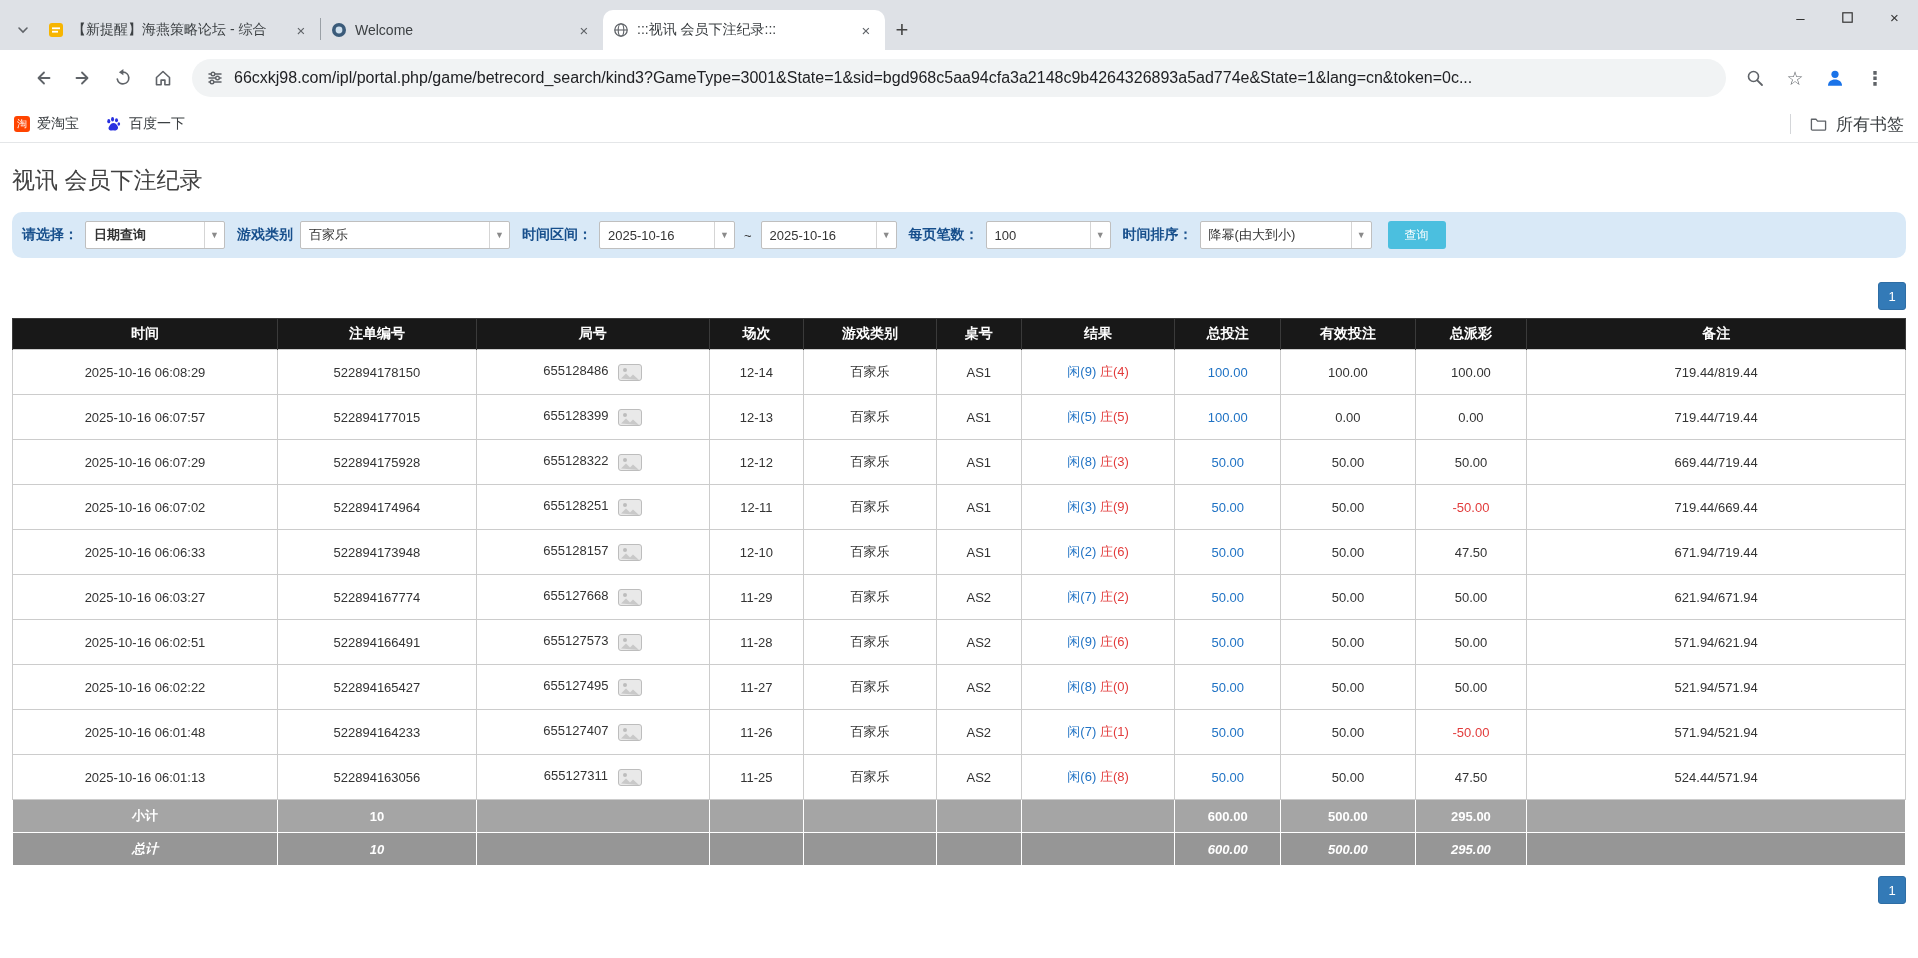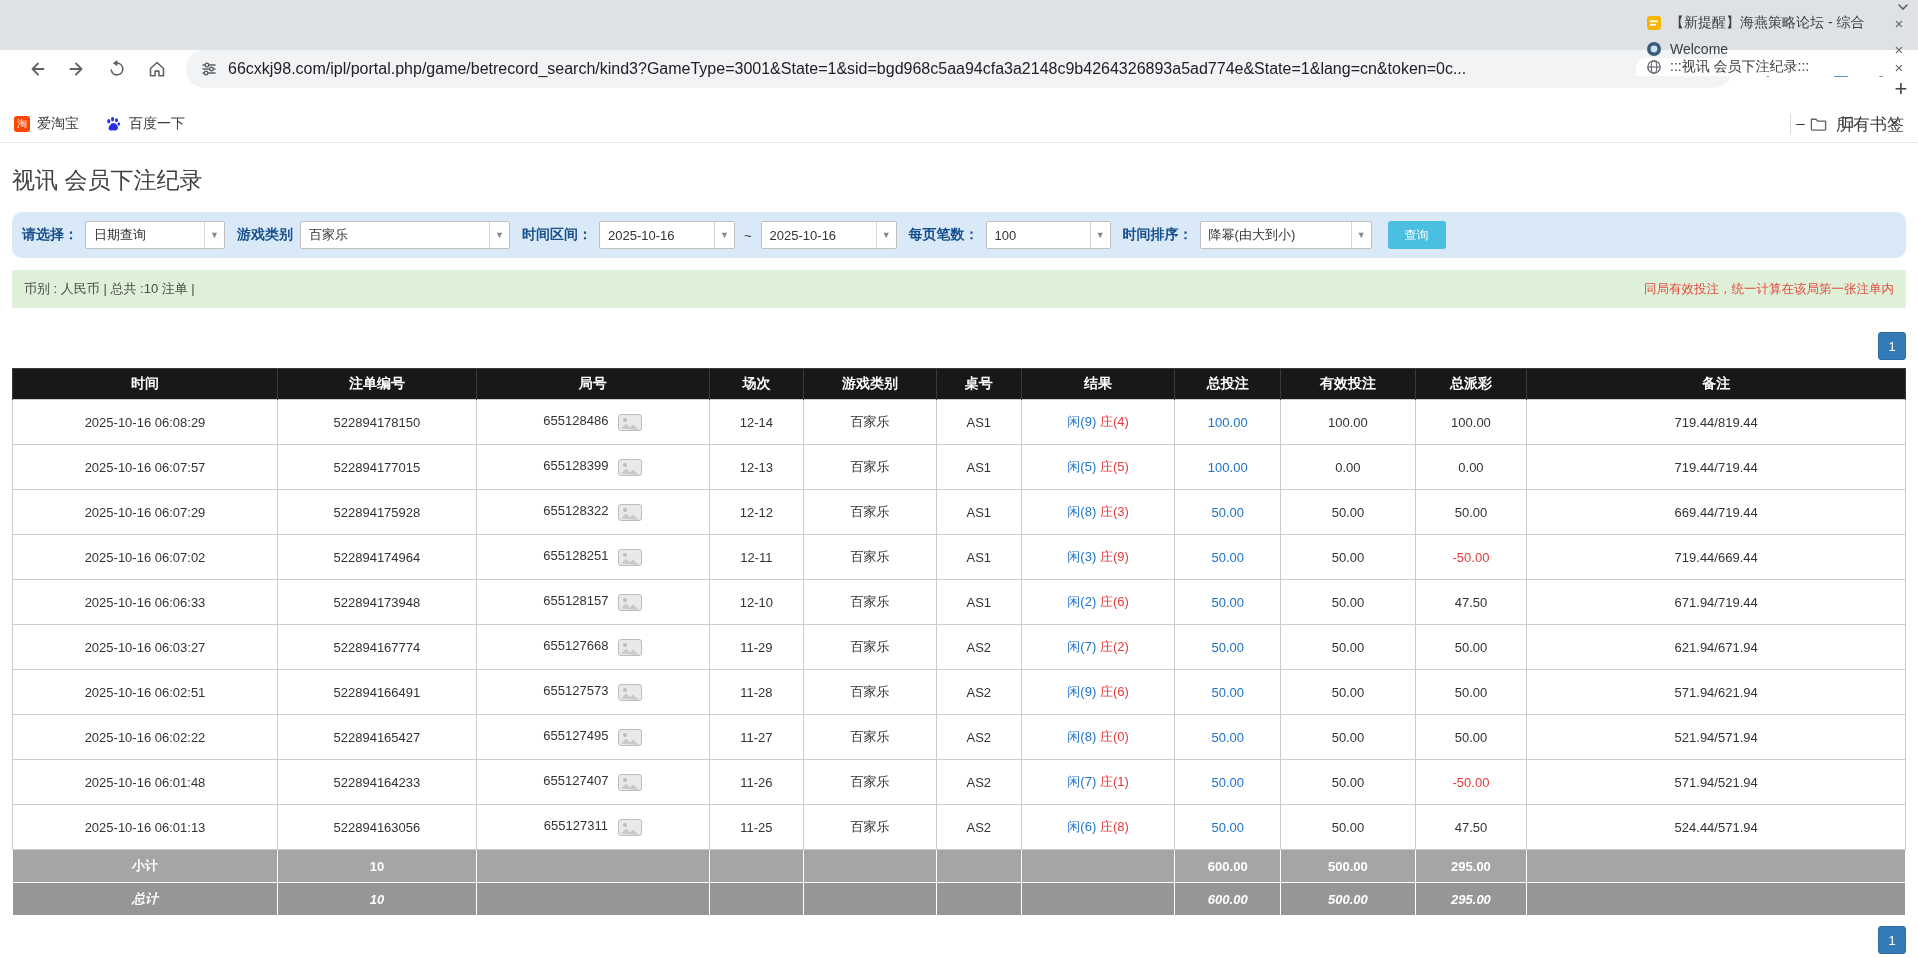--- a/index.html
+++ b/index.html
@@ -1,32 +1,32 @@
 <!DOCTYPE html>
 <html><head>
 <meta charset="utf-8">
 <style>
   * { box-sizing: border-box; margin: 0; padding: 0; }
   html, body { width: 1918px; height: 958px; overflow: hidden; }
   body { font-family: "Liberation Sans", "DejaVu Sans", sans-serif; background: #fff; user-select: none; }
 
   
-  .tabbar { height: 50px; background: #dee1e6; display: flex; align-items: flex-end; padding-left: 8px; flex-direction: column; }
+  .tabbar { height: 50px; background: #dee1e6; display: flex; align-items: flex-end; padding-left: 8px; }
   .tab-search { width: 30px; height: 40px; display: flex; align-items: center; justify-content: center; cursor: pointer; }
   .tab { width: 282px; height: 40px; display: flex; align-items: center; padding: 0 10px; gap: 8px; cursor: pointer; position: relative; }
   .tab .tab-title { flex: 1; font-size: 14px; color: #3c4043; white-space: nowrap; overflow: hidden; text-overflow: ellipsis; }
   .tab .tab-close { width: 18px; height: 18px; border-radius: 50%; display: flex; align-items: center; justify-content: center; font-size: 15px; color: #5f6368; }
   .tab.active { background: #fff; border-radius: 10px 10px 0 0; }
   .tab-sep { width: 1px; height: 22px; background: #9aa0a6; align-self: center; margin-top: 8px; }
   .favicon { width: 16px; height: 16px; flex: 0 0 16px; display: flex; align-items: center; justify-content: center; }
   .new-tab { width: 34px; height: 34px; margin-bottom: 3px; display: flex; align-items: center; justify-content: center; font-size: 22px; color: #444; border-radius: 50%; cursor: pointer; }
   .win-controls { margin-left: auto; display: flex; align-self: flex-start; }
   .win-btn { width: 47px; height: 34px; display: flex; align-items: center; justify-content: center; font-size: 15px; color: #333; cursor: pointer; }
 
-  .navbar { height: 56px; background: #fff; display: flex; align-items: flex-start; padding: 0 18px; gap: 2px; }
+  .navbar { height: 56px; background: #fff; display: flex; align-items: center; padding: 0 24px; gap: 2px; }
   .nav-btn { width: 38px; height: 38px; border-radius: 50%; display: flex; align-items: center; justify-content: center; cursor: pointer; flex: 0 0 auto; }
   .omnibox { flex: 1; height: 38px; background: #f1f3f4; border-radius: 19px; margin: 0 8px; display: flex; align-items: center; padding: 0 14px; gap: 10px; overflow: hidden; }
   .omnibox .url { font-size: 16px; color: #202124; white-space: nowrap; overflow: hidden; }
   .star-glyph { font-size: 19px; color: #5f6368; }
   .menu-glyph { font-size: 19px; color: #5f6368; font-weight: bold; }
 
   .bookmarksbar { height: 37px; background: #fff; border-bottom: 1px solid #e4e6e8; display: flex; align-items: center; padding: 0 14px; }
   .bm-item { display: flex; align-items: center; gap: 7px; margin-right: 26px; font-size: 14px; color: #3c4043; cursor: pointer; }
   .bm-fav { width: 17px; height: 17px; display: flex; align-items: center; justify-content: center; }
   .tb-icon { width: 16px; height: 16px; background: #ff4400; border-radius: 3px; color: #fff; font-size: 10px; line-height: 16px; text-align: center; }
@@ -36,21 +36,21 @@
   
   .content { height: 815px; background: #fff; padding: 0 12px; overflow: hidden; }
   .page-title { font-size: 23px; font-weight: 400; color: #404040; padding: 22px 0 16px 0; }
 
   .filterbar { background: #d9e9f7; border-radius: 10px; padding: 9px 10px; display: flex; align-items: center; flex-wrap: nowrap; }
   .fgroup { display: flex; align-items: center; gap: 7px; margin-right: 12px; }
   .flabel { color: #174f8c; font-weight: bold; font-size: 14px; white-space: nowrap; }
   .selectbox { background: #fff; border: 1px solid #bfbfbf; border-radius: 2px; height: 28px; display: inline-flex; align-items: center; font-size: 13px; color: #333; cursor: pointer; }
   .selectbox .sel-val { padding: 0 8px; flex: 1; white-space: nowrap; overflow: hidden; }
   .selectbox .sel-arrow { width: 20px; height: 100%; border-left: 1px solid #d5d5d5; display: flex; align-items: center; justify-content: center; color: #8a8a8a; font-size: 9px; }
-  .w-140 { width: 140px; } .w-210 { width: 210px; } .w-136 { width: 136px; } .w-125 { width: 125px; } .w-172 { width: 172px; }
+  .w-140 { width: 140px; font-weight: bold; } .w-210 { width: 210px; } .w-136 { width: 136px; } .w-125 { width: 125px; } .w-172 { width: 172px; }
   .tilde { font-size: 13px; color: #333; margin: 0 2px; }
   .query-btn { background: #4bbfdf; color: #fff; border: none; border-radius: 3px; height: 28px; padding: 0 17px; font-size: 12px; cursor: pointer; margin-left: 4px; font-family: inherit; }
 
   .infobar { margin-top: 12px; background: #dff0d8; border-radius: 2px; padding: 10px 12px; display: flex; justify-content: space-between; align-items: center; }
   .info-left { font-size: 13px; color: #4a4a4a; }
   .info-right { font-size: 12.5px; color: #e34a3f; }
 
   .pager { display: flex; justify-content: flex-end; }
   .pager.top { margin: 24px 0 8px 0; }
   .pager.bottom { margin-top: 10px; }
@@ -261,24 +261,20 @@
       <div class="fgroup">
         <span class="flabel">时间排序：</span>
         <div class="selectbox w-172">
           <span class="sel-val">降幂(由大到小)</span>
           <span class="sel-arrow">▼</span>
         </div>
       </div>
       <button class="query-btn">查询</button>
     </div>
 
-    <div class="infobar">
-      <span class="info-left">币别 : 人民币 | 总共 :10 注单 |</span>
-      <span class="info-right">同局有效投注，统一计算在该局第一张注单内</span>
-    </div>
 
     <div class="pager top">
       <span class="page-btn">1</span>
     </div>
 
     <table class="bet-table">
       <colgroup>
         <col style="width:14%">
           <col style="width:10.5%">
           <col style="width:12.3%">

